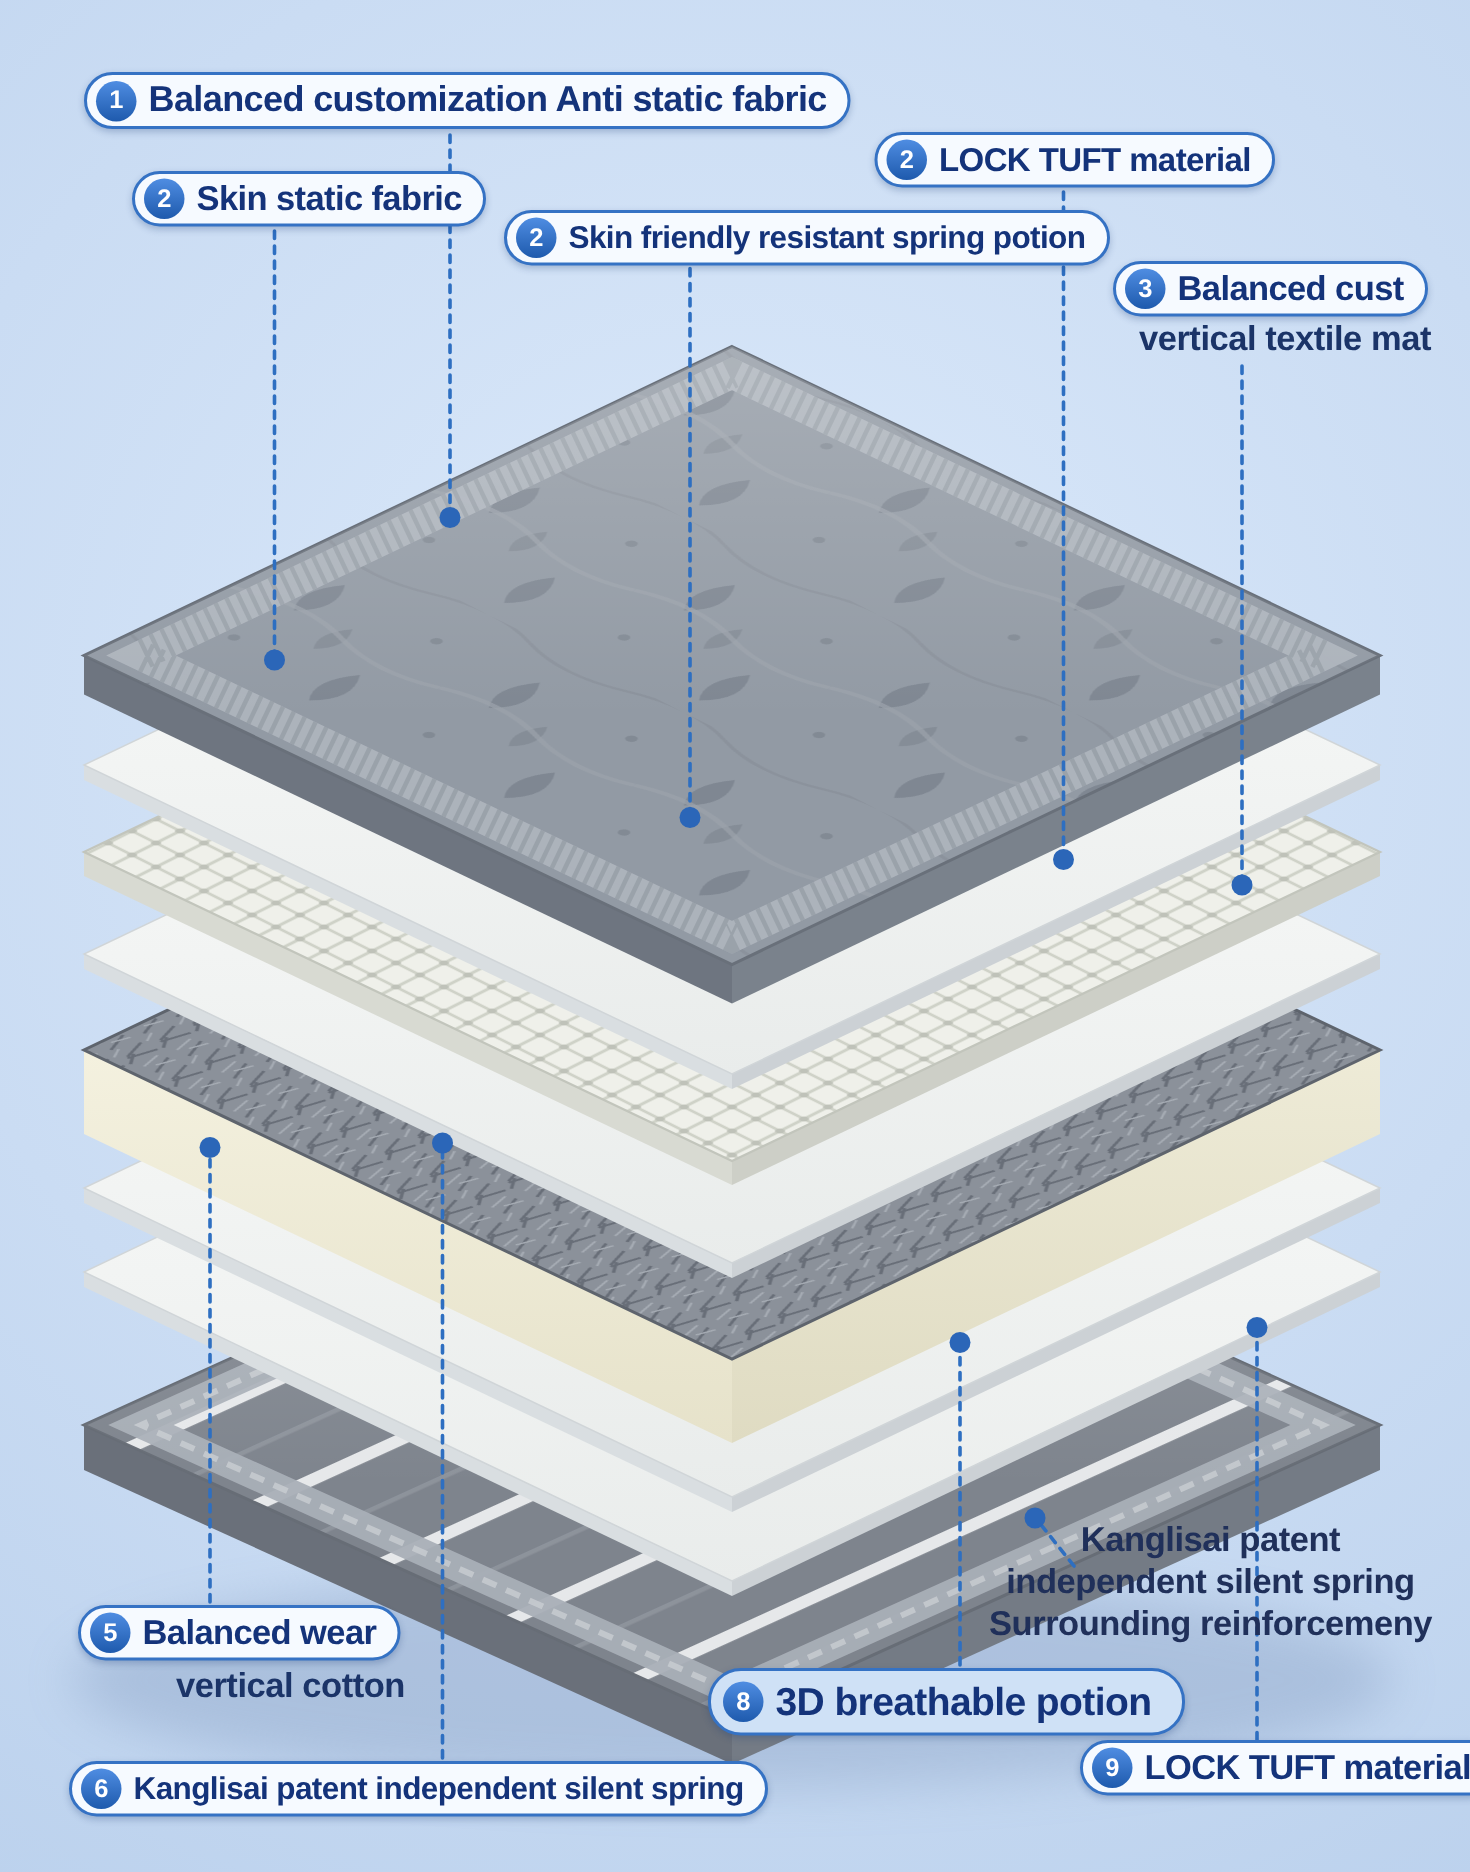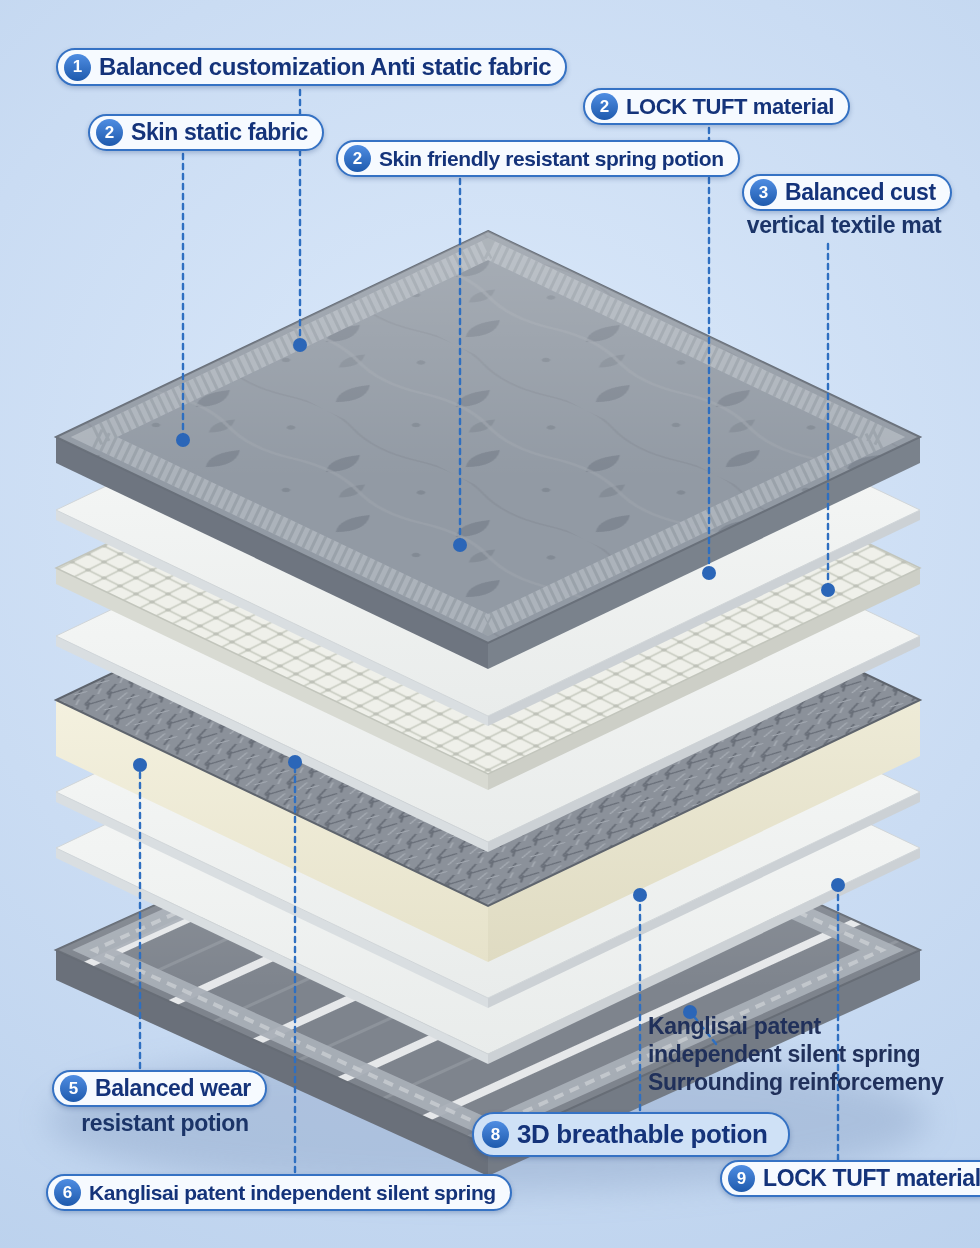--- a/index.html
+++ b/index.html
@@ -20,25 +20,25 @@
   }
   .pill .num {
     width:27px; height:27px; border-radius:50%; flex:0 0 27px;
     background:linear-gradient(#4f8de2, #1e5aad);
     color:#fff; display:flex; align-items:center; justify-content:center;
     font-size:17px; font-weight:bold; letter-spacing:0;
   }
   .pill.tint { background:#cfe1f6; }
   .sub {
     position:absolute; color:#1b3468; font-weight:bold; font-size:23px;
-    white-space:nowrap; text-align:center; z-index:5; letter-spacing:-0.3px;
+    white-space:nowrap; text-align:right; z-index:5; letter-spacing:-0.3px;
   }
   .note {
     position:absolute; color:#20305a; font-weight:bold; font-size:23px;
-    line-height:28px; z-index:5; letter-spacing:-0.3px;
+    text-align:center; line-height:28px; z-index:5; letter-spacing:-0.3px;
   }
 </style>
 </head>
 <body>
 
 <div class="stage">
 
   <svg class="layers" viewBox="0 0 980 1248">
     <defs>
       <filter id="soft" x="-40%" y="-40%" width="180%" height="180%">
@@ -192,21 +192,21 @@
   <div class="pill" style="left:742px;top:174px;font-size:23px;">
     <span class="num">3</span>
     <span>Balanced cust</span>
   </div>
   <div class="sub" style="left:734px;top:212px;width:220px;">vertical textile mat</div>
 
   <div class="pill" style="left:52px;top:1070px;font-size:23px;">
     <span class="num">5</span>
     <span>Balanced wear</span>
   </div>
-  <div class="sub" style="left:60px;top:1110px;width:210px;">resistant potion</div>
+  <div class="sub" style="left:60px;top:1110px;width:210px;">vertical cotton</div>
 
   <div class="pill" style="left:46px;top:1174px;font-size:21px;">
     <span class="num">6</span>
     <span>Kanglisai patent independent silent spring</span>
   </div>
 
   <div class="pill tint" style="left:472px;top:1112px;font-size:26px;padding:5px 20px 5px 8px;">
     <span class="num">8</span>
     <span>3D breathable potion</span>
   </div>

